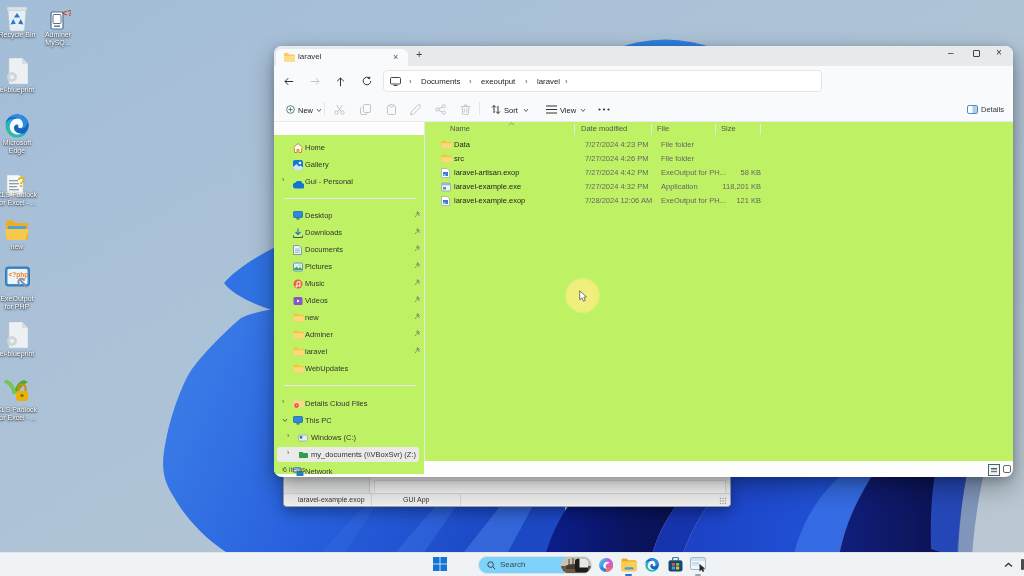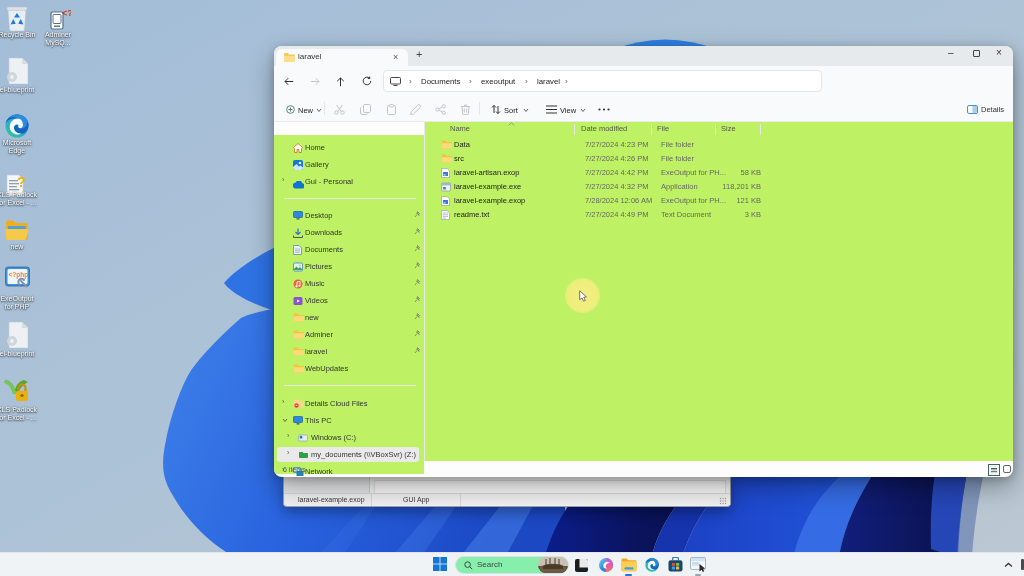--- a/index.html
+++ b/index.html
@@ -570,35 +570,20 @@
       <svg class="fic" width="9" height="10" viewBox="0 0 9 10">
             <path d="M0.5,0.5 H6 L8.5,3 V9.5 H0.5 Z" fill="#fff" stroke="#9aa4ac" stroke-width="0.7"></path>
             <rect x="2" y="4" width="5" height="4" fill="#3b7ad4"></rect>
             <text x="2.5" y="7.5" font-size="4" fill="#fff">e</text>
           </svg>
       <span class="fnm">laravel-example.exop</span>
           <span class="fdt">7/28/2024 12:06 AM</span>
           <span class="fty">ExeOutput for PH...</span>
           <span class="fsz">121 KB</span>
     </div>
-    <div class="frow" style="top:86px;">
-      <svg class="fic" width="9" height="10" viewBox="0 0 9 10">
-            <path d="M0.5,0.5 H6 L8.5,3 V9.5 H0.5 Z" fill="#fff" stroke="#9aa4ac" stroke-width="0.7"></path>
-            <g stroke="#9aa8b4" stroke-width="0.7">
-              <line x1="2" y1="3" x2="7" y2="3"></line>
-              <line x1="2" y1="4.7" x2="7" y2="4.7"></line>
-              <line x1="2" y1="6.4" x2="7" y2="6.4"></line>
-              <line x1="2" y1="8.1" x2="5" y2="8.1"></line>
-            </g>
-          </svg>
-      <span class="fnm">readme.txt</span>
-          <span class="fdt">7/27/2024 4:49 PM</span>
-          <span class="fty">Text Document</span>
-          <span class="fsz">3 KB</span>
-    </div>
   </div>
 
   <div class="abs" style="left:0; top:415px; width:739px; height:16px;">
     <span class="abs" style="left:9px; top:5px; font-size:7px; color:#555;">6 items</span>
     <svg class="abs" style="left:714px; top:3px;" width="12" height="12" viewBox="0 0 12 12">
           <rect x="0.5" y="0.5" width="11" height="11" fill="#eef4f4" stroke="#46636a" stroke-width="1"></rect>
           <rect x="3" y="4" width="6" height="1.4" fill="#555"></rect>
           <rect x="3" y="6.8" width="6" height="1.4" fill="#777"></rect>
         </svg>
     <svg class="abs" style="left:729px; top:4px;" width="8" height="8" viewBox="0 0 8 8">
@@ -614,21 +599,21 @@
 
 <div class="abs" id="taskbar" style="left:0; top:552px; width:1024px; height:24px; background:#f0f3f5; border-top:1px solid #e2e6e9;">
 
   <svg class="abs" style="left:433px; top:4px;" width="14" height="14" viewBox="0 0 14 14">
     <rect x="0" y="0" width="6.6" height="6.6" fill="#1475d8"></rect>
         <rect x="7.4" y="0" width="6.6" height="6.6" fill="#1475d8"></rect>
     <rect x="0" y="7.4" width="6.6" height="6.6" fill="#1475d8"></rect>
         <rect x="7.4" y="7.4" width="6.6" height="6.6" fill="#1475d8"></rect>
   </svg>
 
-  <div class="abs" style="left:455px; top:3px; width:114px; height:18px; background:#86efac; border:1px solid #dcdfe2; border-radius:9px;">
+  <div class="abs" style="left:478px; top:3px; width:114px; height:18px; background:#7dd3fc; border:1px solid #dcdfe2; border-radius:9px;">
     <svg class="abs" style="left:8px; top:4px;" width="9" height="9" viewBox="0 0 9 9">
           <circle cx="3.6" cy="3.6" r="2.8" fill="none" stroke="#444" stroke-width="1"></circle>
           <line x1="5.8" y1="5.8" x2="8.2" y2="8.2" stroke="#444" stroke-width="1"></line>
         </svg>
     <span class="abs" style="left:21px; top:3px; font-size:8px; color:#444;">Search</span>
     <svg class="abs" style="left:82px; top:0px;" width="30" height="16" viewBox="0 0 30 16">
       <defs>
             <clipPath id="bimg">
               <rect x="0" y="0" width="30" height="16" rx="8"></rect>
             </clipPath>

